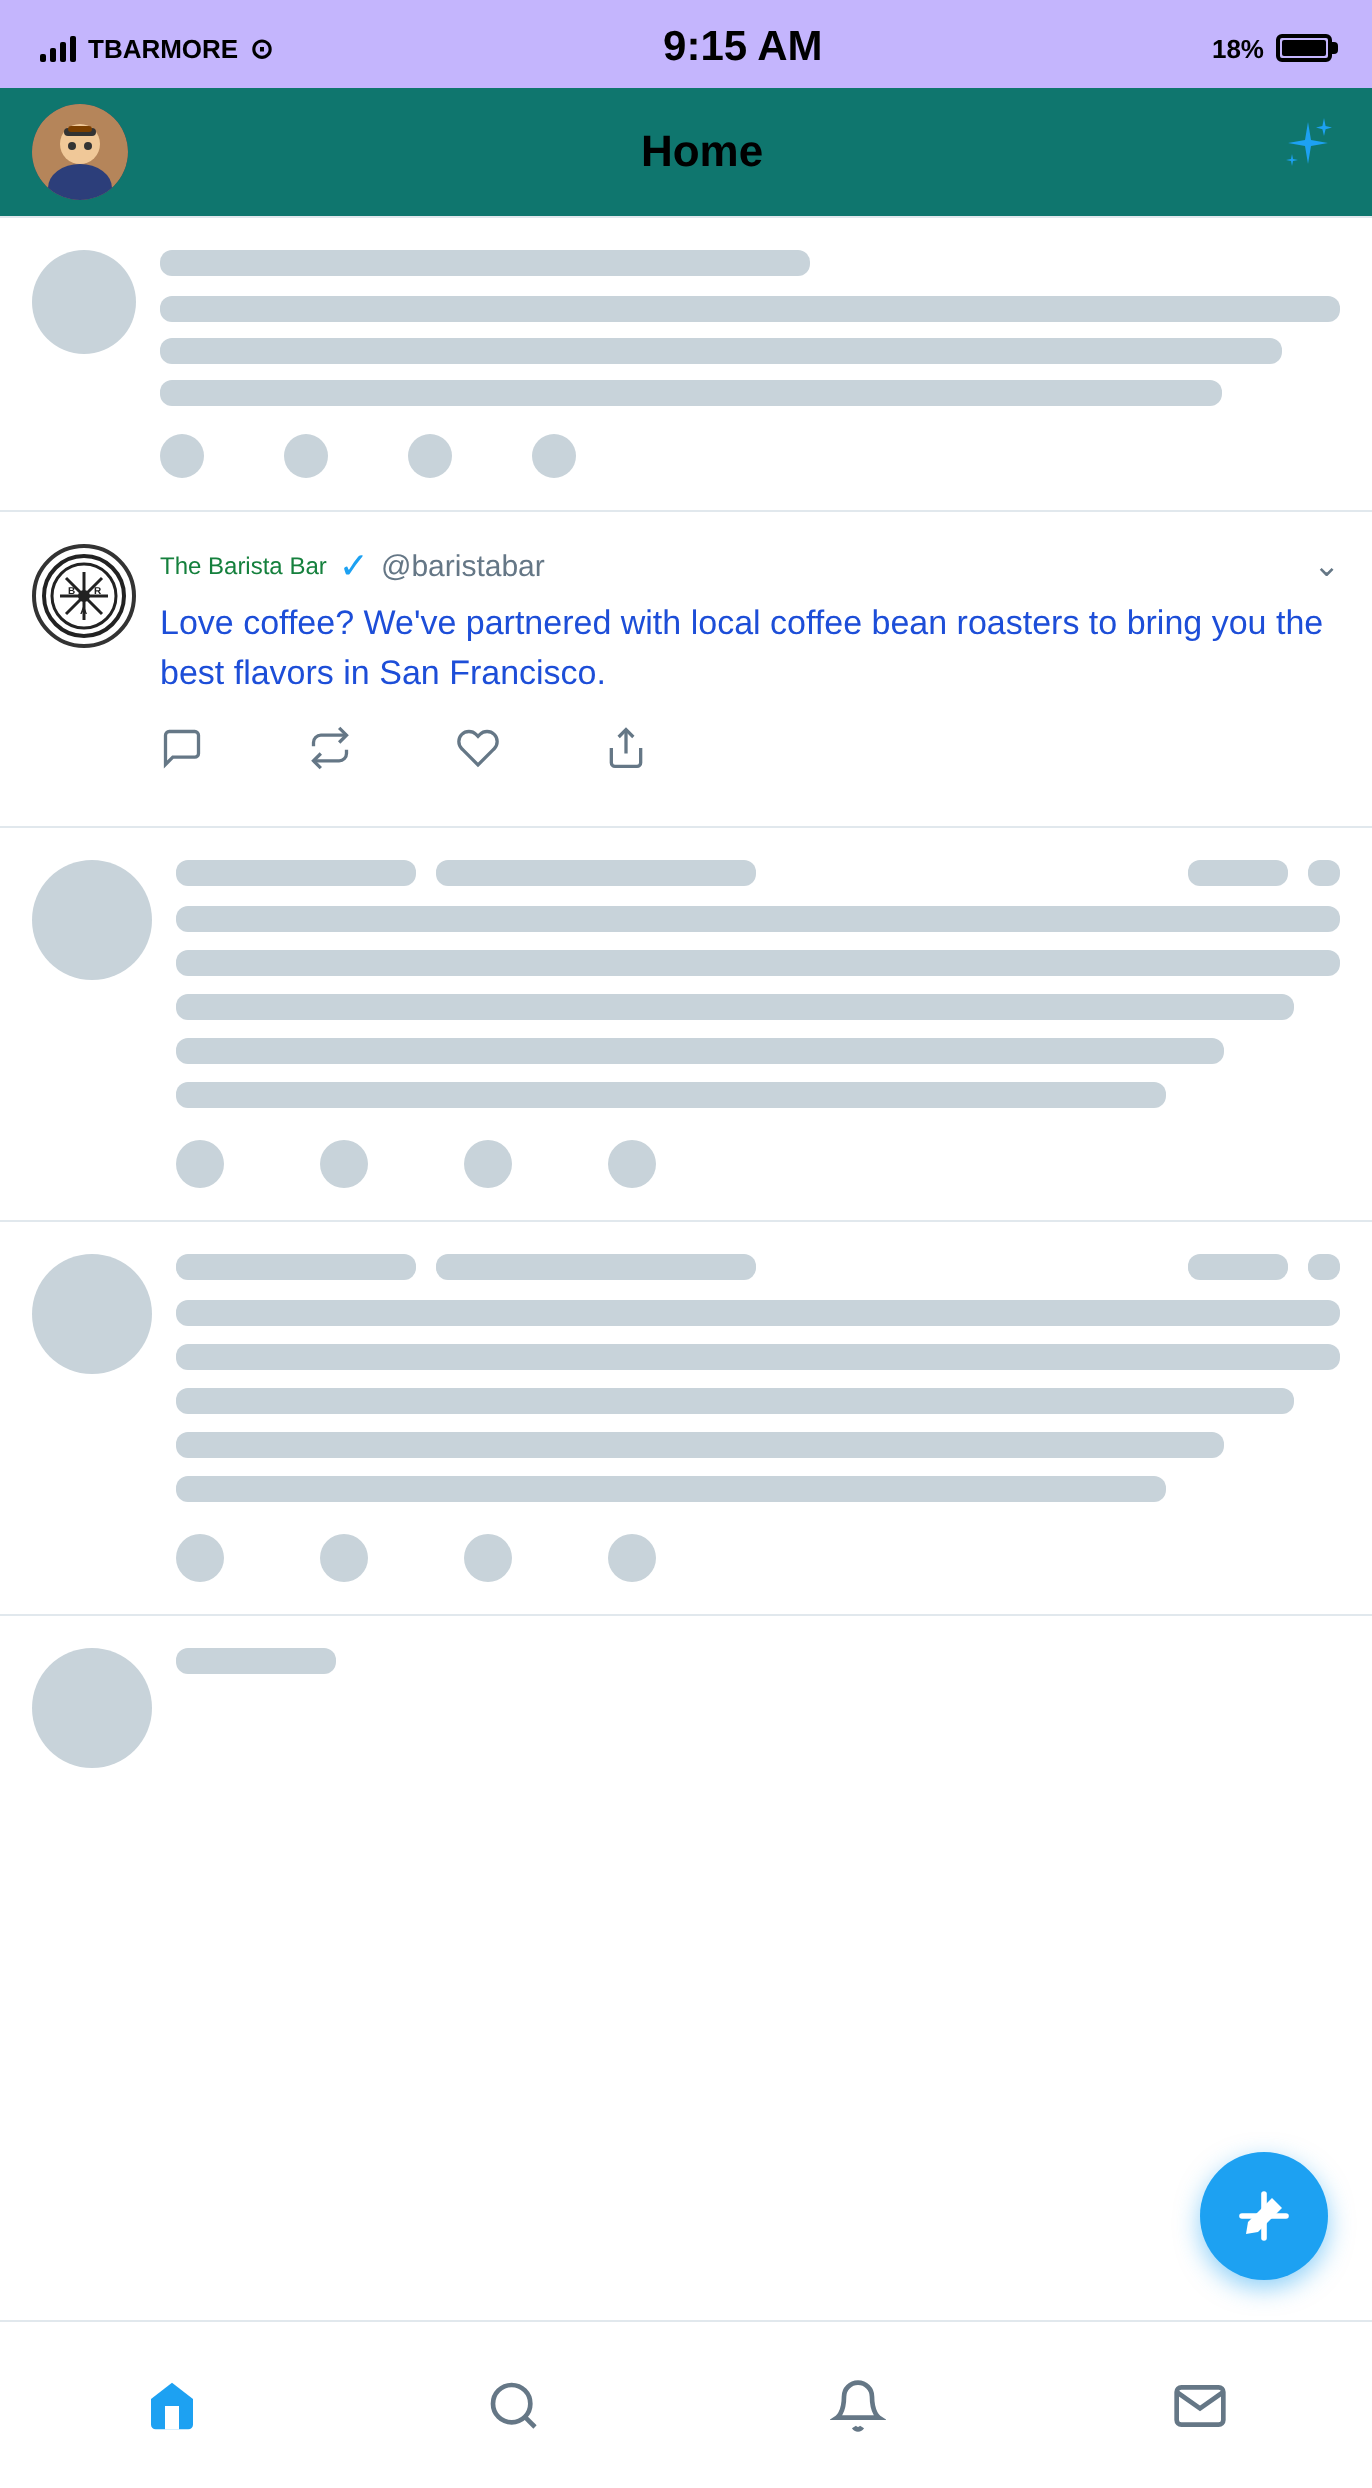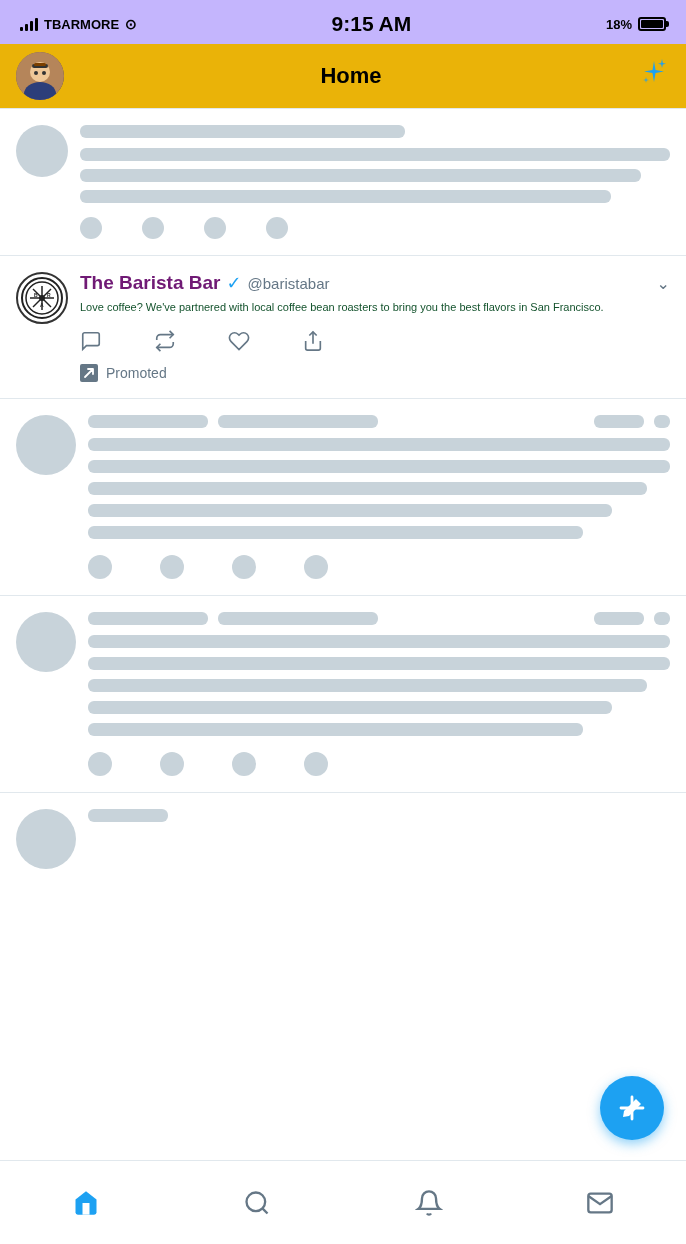--- a/index.html
+++ b/index.html
@@ -78,21 +78,21 @@
       border-radius: 1px;
     }
 
     
     .header {
       display: flex;
       align-items: center;
       justify-content: space-between;
       padding: 8px 16px;
       border-bottom: 1px solid #e1e8ed;
-      background: #eab308;
+      background: #0f766e;
     }
     .avatar {
       width: 48px;
       height: 48px;
       border-radius: 50%;
       overflow: hidden;
       background: #ccc;
     }
     .avatar-img {
       width: 100%;
@@ -181,40 +181,40 @@
       justify-content: space-between;
       margin-bottom: 6px;
     }
     .tweet-author {
       display: flex;
       align-items: center;
       gap: 6px;
       flex-wrap: wrap;
     }
     .tweet-name {
-      font-size: 19px;
-      font-weight: 700;
-      color: #701a75;
+      font-size: 12px;
+      font-weight: 400;
+      color: #15803d;
     }
     .verified-badge {
       color: #1DA1F2;
       font-size: 18px;
     }
     .tweet-handle {
       font-size: 15px;
       color: #657786;
     }
     .chevron-down {
       color: #657786;
       font-size: 16px;
       margin-left: 8px;
     }
     .tweet-text {
-      font-size: 11px;
-      color: #14532d;
+      font-size: 17px;
+      color: #1d4ed8;
       line-height: 1.45;
       margin-bottom: 14px;
     }
     .tweet-actions {
       display: flex;
       justify-content: flex-start;
       gap: 52px;
       margin-bottom: 12px;
     }
     .tweet-action {
@@ -409,28 +409,20 @@
           </svg>
         </span>
         <span class="tweet-action">
           <svg width="22" height="22" viewBox="0 0 24 24" fill="none" stroke="#657786" stroke-width="1.8">
             <path d="M4 12v8a2 2 0 0 0 2 2h12a2 2 0 0 0 2-2v-8"></path>
             <polyline points="16 6 12 2 8 6"></polyline>
             <line x1="12" y1="2" x2="12" y2="15"></line>
           </svg>
         </span>
       </div>
-      <div class="promoted-row">
-        <div class="promoted-icon">
-          <svg width="12" height="12" viewBox="0 0 12 12">
-            <path d="M2 10 L10 2 M10 2 L5 2 M10 2 L10 7" stroke="white" stroke-width="1.8" stroke-linecap="round" stroke-linejoin="round"></path>
-          </svg>
-        </div>
-        <span>Promoted</span>
-      </div>
     </div>
   </div>
 
   <div class="tweet-skeleton">
     <div style="width:60px;height:60px;border-radius:50%;background:#c8d3da;flex-shrink:0;"></div>
     <div class="skeleton-content">
       <div style="display:flex;gap:10px;margin-bottom:10px;">
         <div style="height:13px;background:#c8d3da;border-radius:6px;width:120px;"></div>
         <div style="height:13px;background:#c8d3da;border-radius:6px;width:160px;"></div>
         <div style="height:13px;background:#c8d3da;border-radius:6px;width:50px;margin-left:auto;"></div>

